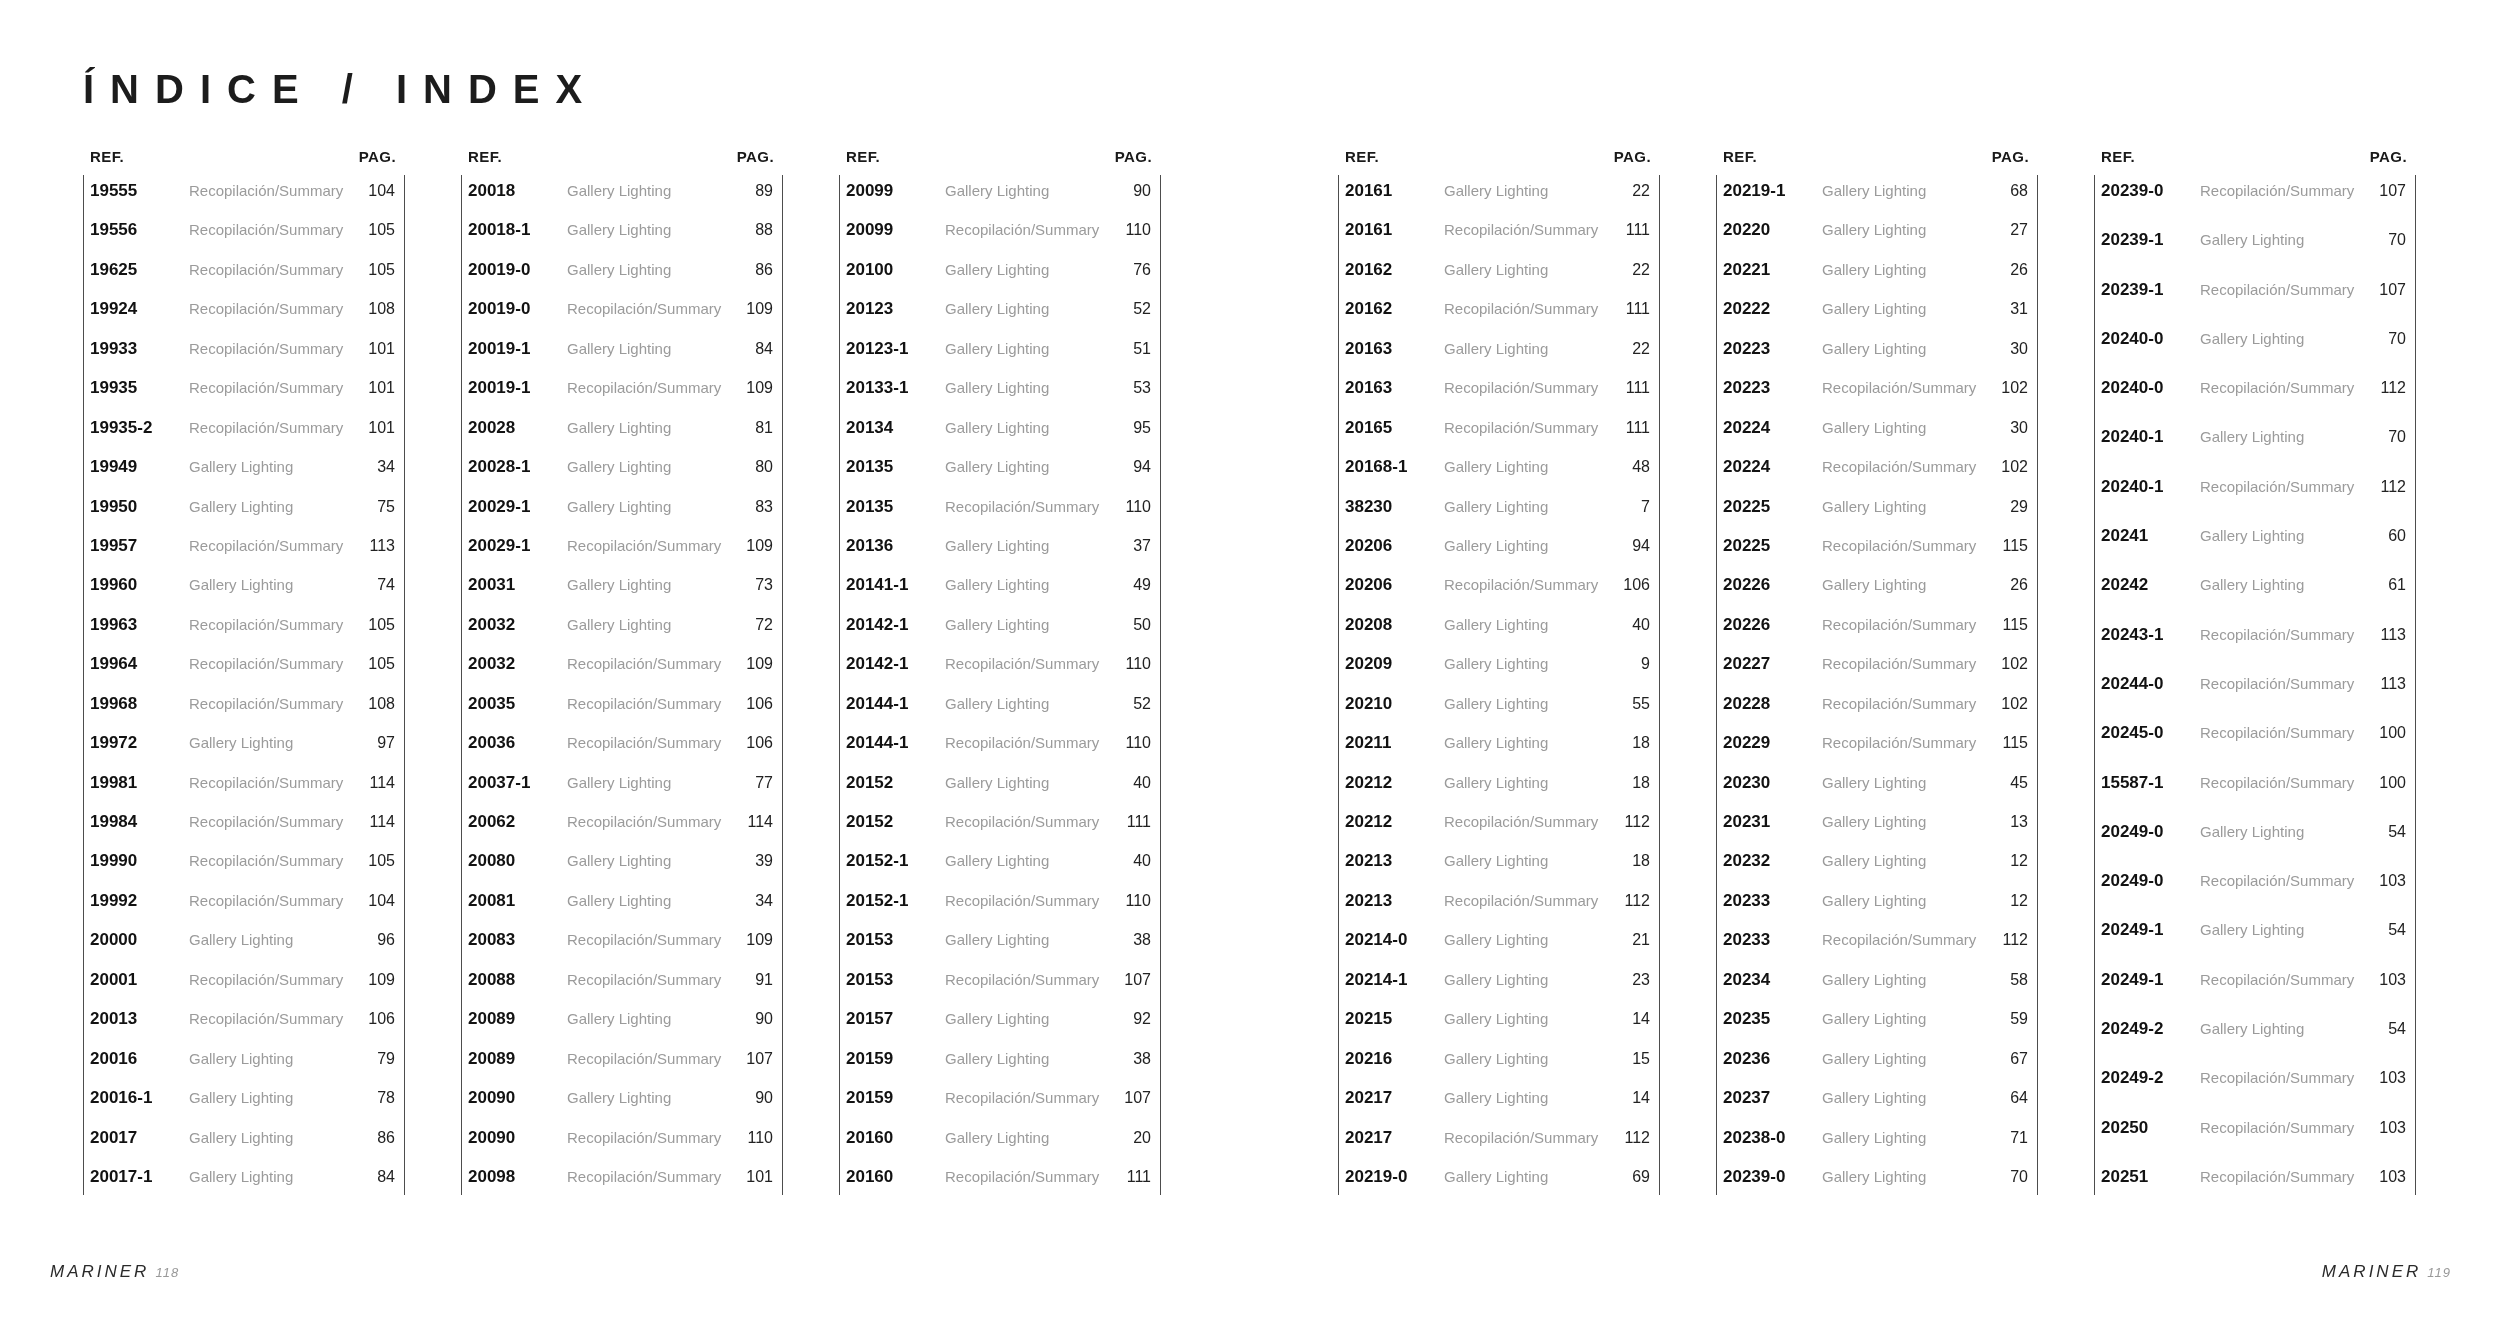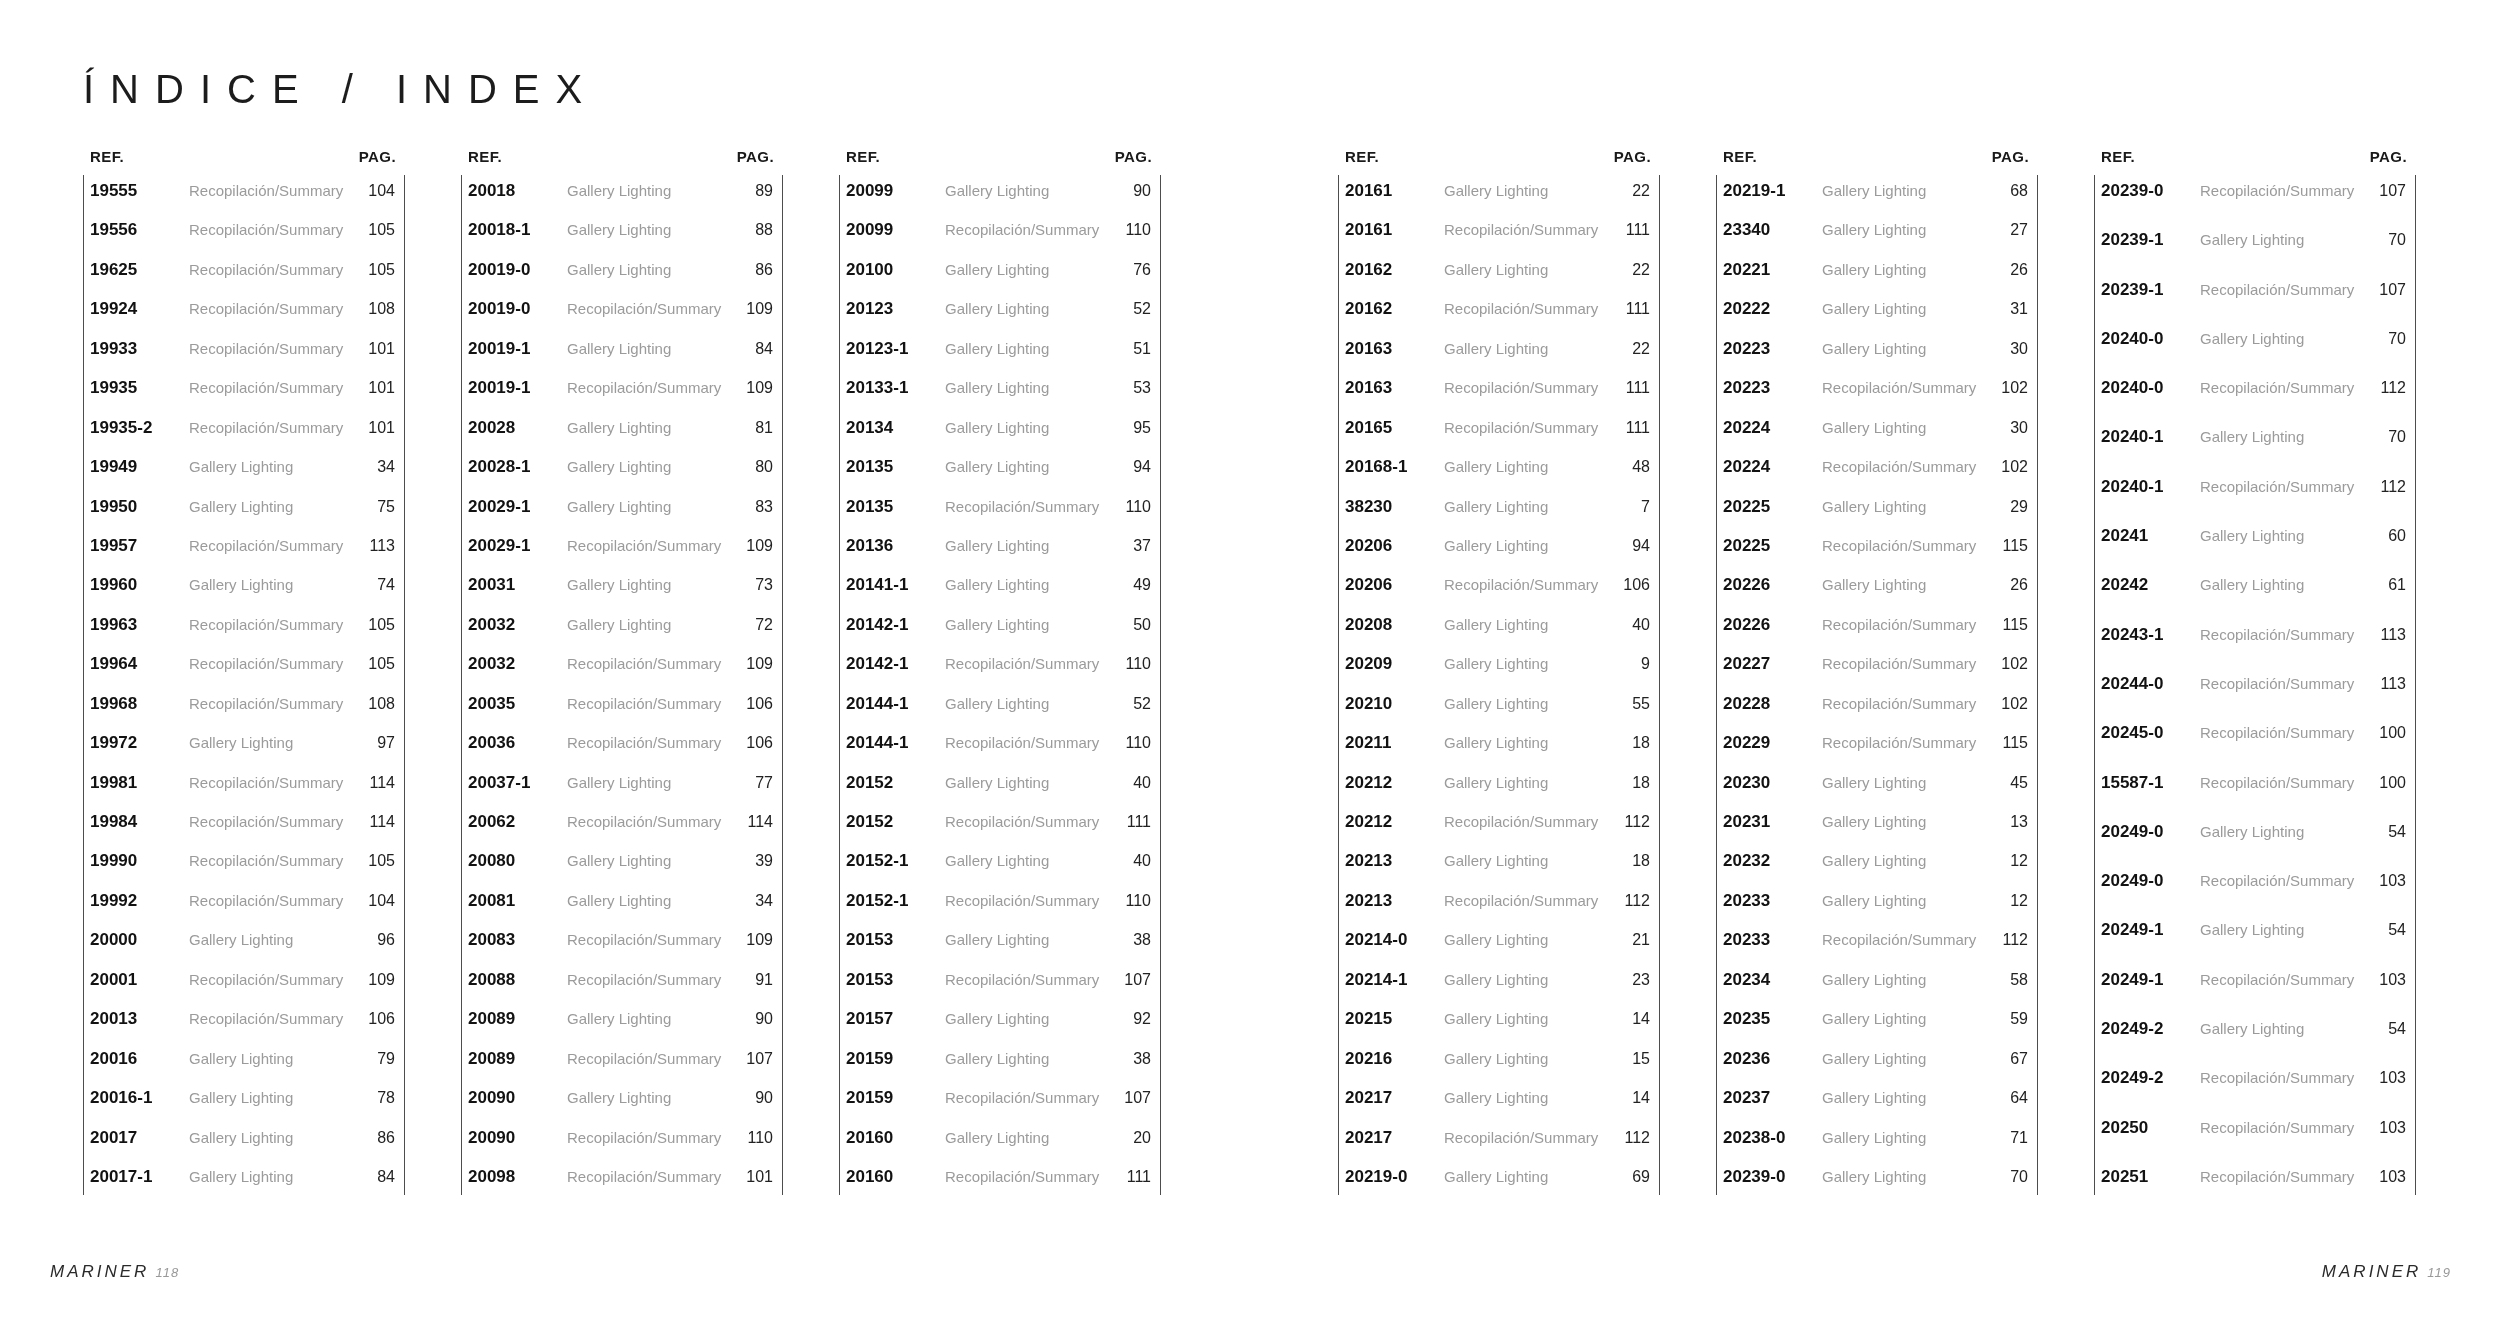--- a/index.html
+++ b/index.html
@@ -13,21 +13,21 @@
     width: 2499px;
     height: 1318px;
     background: #ffffff;
     overflow: hidden;
   }
   .title {
     position: absolute;
     top: 40px;
     left: 83px;
     font-size: 40px;
-    font-weight: 400;
+    font-weight: 700;
     letter-spacing: 16px;
     color: #1c1c1c;
     white-space: nowrap;
   }
   .spread {
     position: absolute;
     top: 148px;
     left: 83px;
     right: 83px;
     display: flex;
@@ -673,21 +673,21 @@
             <span class="th-ref">REF.</span>
             <span class="th-pag">PAG.</span>
           </div>
           <div class="table-body">
             <div class="row">
               <span class="ref">20219-1</span>
               <span class="desc">Gallery Lighting</span>
               <span class="pag">68</span>
             </div>
             <div class="row">
-              <span class="ref">23340</span>
+              <span class="ref">20220</span>
               <span class="desc">Gallery Lighting</span>
               <span class="pag">27</span>
             </div>
             <div class="row">
               <span class="ref">20221</span>
               <span class="desc">Gallery Lighting</span>
               <span class="pag">26</span>
             </div>
             <div class="row">
               <span class="ref">20222</span>

